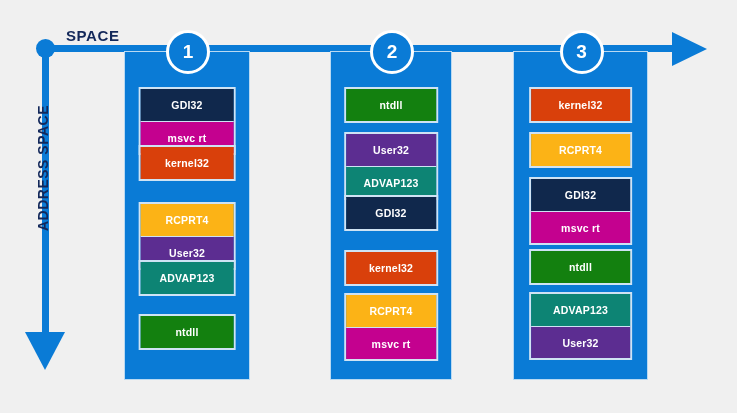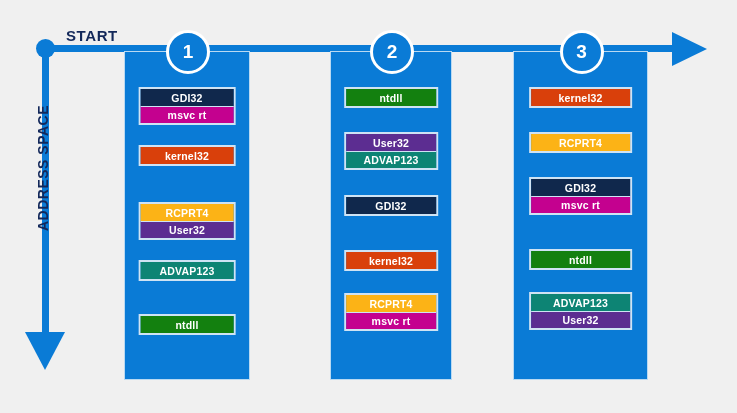--- a/index.html
+++ b/index.html
@@ -115,21 +115,21 @@
   
   .group {
     position: absolute;
     left: 50%;
     transform: translateX(-50%);
     width: 78%;
     border: 2px solid #cfe3f4;
     box-sizing: border-box;
   }
   .block {
-    height: 17px;
+    height: 32px;
     display: flex;
     align-items: center;
     justify-content: center;
     color: #ffffff;
     font-size: 10.5px;
     font-weight: bold;
     letter-spacing: 0.2px;
     box-sizing: border-box;
   }
   .block + .block {
@@ -142,21 +142,21 @@
 
 <div id="canvas">
 
   <div id="axis-dot"></div>
   <div id="axis-line"></div>
   <div id="axis-arrow"></div>
   <div id="axis-label">ADDRESS SPACE</div>
 
   <div id="timeline-line"></div>
   <div id="timeline-arrow"></div>
-  <div id="start-label">START</div>
+  <div id="start-label">SPACE</div>
 
   <div id="columns-host">
       <div class="column" style="left: 124px; width: 126px; height: 329px;">
         <div class="stage-badge" style="left: 41px;">1</div>
         <div class="group" style="top: 35px;">
           <div class="block" style="background: rgb(16, 40, 76);">GDI32</div>
           <div class="block" style="background: rgb(196, 1, 143);">msvc rt</div>
         </div>
         <div class="group" style="top: 93px;">
           <div class="block" style="background: rgb(217, 64, 11);">kernel32</div>

